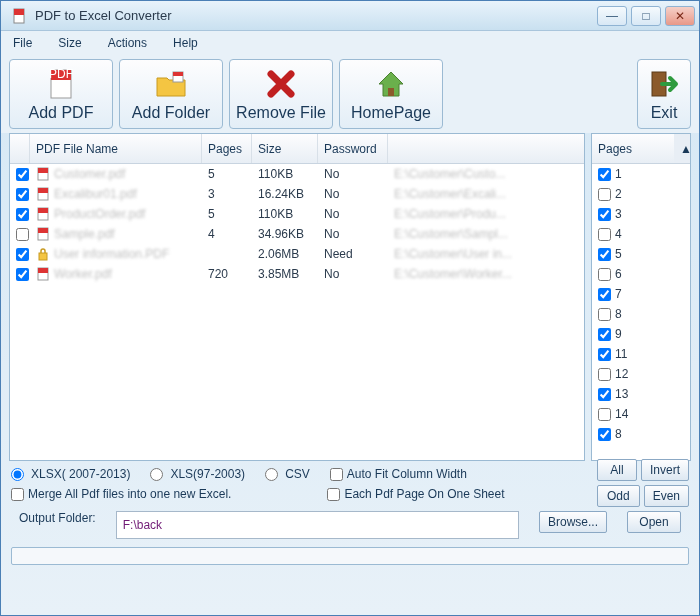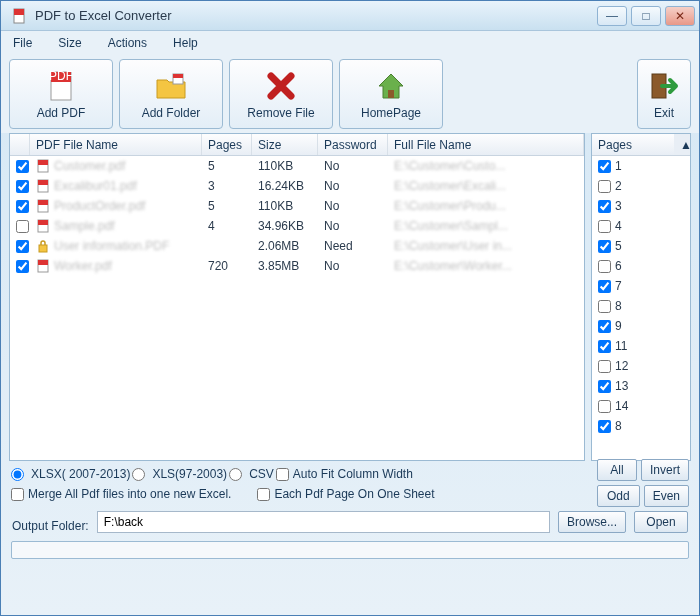--- a/index.html
+++ b/index.html
@@ -9,53 +9,53 @@
 .app-icon{width:18px;height:18px;margin:0 6px;display:flex;align-items:center;justify-content:center}
 .title{flex:1;color:#2b3b4d;font-size:13px}
 .winbtns{display:flex;gap:4px}
 .winbtn{width:30px;height:20px;border-radius:3px;display:flex;align-items:center;justify-content:center;color:#3a5a7a;border:1px solid #8fb3d3;background:linear-gradient(to bottom,#f5fafd,#d8e8f5);cursor:pointer}
 .winbtn.close{background:linear-gradient(to bottom,#f5d0c8,#e89888);color:#7a2818}
 .menubar{height:24px;display:flex;align-items:center;padding:0 8px;gap:18px;background:#e8f1f8}
 .menuitem{color:#1a3958;cursor:pointer;padding:2px 4px}
 .toolbar{height:78px;display:flex;align-items:center;padding:4px 8px;gap:6px;background:#e8f1f8}
 .tbtn{width:104px;height:70px;border:1px solid #9bbad3;border-radius:4px;background:linear-gradient(to bottom,#fdfdfe,#e3eef7);display:flex;flex-direction:column;align-items:center;justify-content:center;gap:2px;cursor:pointer}
 .tbtn-ico{width:36px;height:36px;display:flex;align-items:center;justify-content:center}
-.tbtn-lbl{color:#1a3958;font-size:12px}
+.tbtn-lbl{color:#1a3958;font-size:16px}
 .toolbar-spacer{flex:1}
 .content{display:flex;padding:0 8px;gap:6px;height:328px}
 .filelist{flex:1;background:#fff;border:1px solid #9bbad3;display:flex;flex-direction:column;overflow:hidden}
-.hdr{display:flex;background:linear-gradient(to bottom,#fdfdfe,#e8eef5);border-bottom:1px solid #c8d4e0;height:22px;align-items:center}
+.hdr{display:flex;background:linear-gradient(to bottom,#fdfdfe,#e8eef5);border-bottom:1px solid #c8d4e0;height:30px;align-items:center}
 .hdr>div{padding:0 6px;border-right:1px solid #d8e0e8;height:100%;display:flex;align-items:center;color:#1a3958}
 .col-chk{width:20px}
 .col-name{width:172px}
 .col-pages{width:50px}
 .col-size{width:66px}
 .col-pwd{width:70px}
 .col-full{flex:1}
 .rows{flex:1;overflow:auto}
 .row{display:flex;height:20px;align-items:center}
 .row>div{padding:0 6px;height:100%;display:flex;align-items:center;color:#2b3b4d;white-space:nowrap;overflow:hidden}
 .pdf-ico{width:14px;height:14px;margin-right:4px;flex-shrink:0}
 .blur{color:#c0c0c0;filter:blur(1.5px)}
 .pagepanel{width:100px;background:#fff;border:1px solid #9bbad3;display:flex;flex-direction:column}
 .pagepanel .hdr{justify-content:flex-start}
 .pagepanel .hdr>div{border:none}
 .page-rows{flex:1;overflow-y:scroll}
 .page-row{display:flex;align-items:center;height:20px;padding:0 6px;gap:4px;color:#2b3b4d}
 input[type=checkbox]{width:13px;height:13px;cursor:pointer}
 input[type=radio]{cursor:pointer;margin-right:3px}
 .options{padding:6px 10px;display:flex;flex-direction:column;gap:6px}
-.optrow{display:flex;align-items:center;gap:2px}
+.optrow{display:flex;align-items:center;gap:20px}
 .optrow label{display:flex;align-items:center;gap:4px;color:#1a3958;cursor:pointer}
 .sidebuttons{position:absolute;right:10px;bottom:108px;display:flex;flex-direction:column;gap:4px;width:92px}
 .sidebuttons .brow{display:flex;gap:4px}
 .btn{height:22px;border:1px solid #8ba8c4;border-radius:2px;background:linear-gradient(to bottom,#fdfdfe,#dde8f2);color:#1a3958;cursor:pointer;padding:0 8px;font-size:12px;display:flex;align-items:center;justify-content:center;flex:1}
-.outputrow{display:flex;align-items:flex-end;padding:4px 11px;gap:8px}
+.outputrow{display:flex;align-items:flex-start;padding:4px 18px;gap:20px}
 .outputrow .lbl{color:#1a3958}
-.outputrow input[type=text]{flex:1;height:22px;border:1px solid #a6b8ca;padding:0 6px;background:#fff;color:#000000}
+.outputrow input[type=text]{flex:1;height:28px;border:1px solid #a6b8ca;padding:0 6px;background:#fff;color:#701a75}
 .progress{height:18px;margin:4px 10px 10px 10px;border:1px solid #9bbad3;background:#f5f8fb;border-radius:2px}
 .scrollcap{width:16px;background:#e8eef5;border-left:1px solid #d0d8e0}
 </style>
 </head>
 <body>
 
 <div class="window">
 
   <div class="titlebar">
     <div class="app-icon">
@@ -130,21 +130,20 @@
   </div>
 
   <div class="content">
     <div class="filelist">
       <div class="hdr">
         <div class="col-chk"></div>
         <div class="col-name">PDF File Name</div>
         <div class="col-pages">Pages</div>
         <div class="col-size">Size</div>
         <div class="col-pwd">Password</div>
-        <div class="col-full">Full File Name</div>
       </div>
       <div class="rows" id="file-rows">
           <div class="row">
             <div class="col-chk">
               <input type="checkbox" checked="" style="">
             </div>
             <div class="col-name">
               <svg class="pdf-ico" viewBox="0 0 14 14">
                 <rect x="2" y="1" width="10" height="12" fill="#fff" stroke="#999"></rect>
                 <rect x="2" y="1" width="10" height="5" fill="#d33"></rect>
@@ -344,21 +343,21 @@
       <label>
           <input type="checkbox" style="">
           <span>Auto Fit Column Width</span>
         </label>
     </div>
     <div class="optrow">
       <label>
           <input type="checkbox" style="">
           <span>Merge All Pdf files into one new Excel.</span>
         </label>
-      <label style="margin-left:24px">
+      <label style="margin-left:76px">
           <input type="checkbox" style="">
           <span>Each Pdf Page On One Sheet</span>
         </label>
     </div>
   </div>
 
   <div class="outputrow">
     <div class="lbl">Output Folder:</div>
     <input type="text" value="F:\back" style="">
     <div class="btn" style="flex:0 0 64px">Browse...</div>

